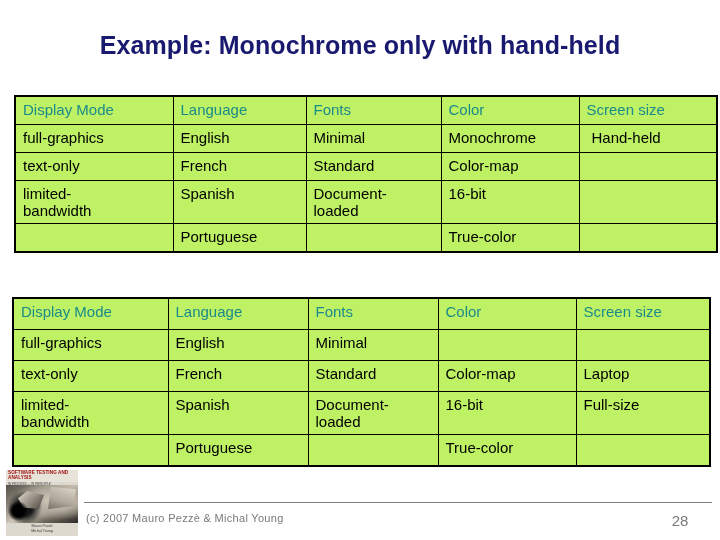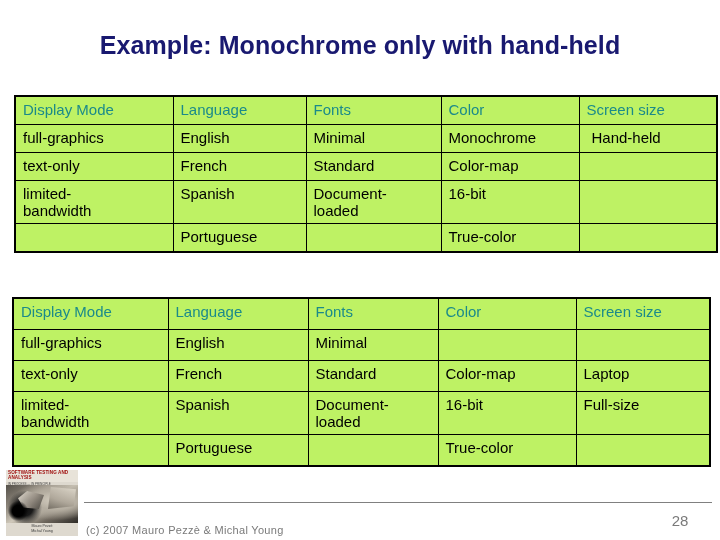--- a/index.html
+++ b/index.html
@@ -83,21 +83,20 @@
     background: #808080;
   }
   .footer-credit {
     position: absolute;
     left: 86px;
     top: 512px;
     font-size: 11px;
     color: #7a7a7a;
     letter-spacing: 0.3px;
     white-space: nowrap;
-    margin-top: 12px;
   }
   .footer-page {
     position: absolute;
     left: 660px;
     top: 512px;
     width: 40px;
     text-align: center;
     font-size: 15px;
     color: #7a7a7a;
   }

